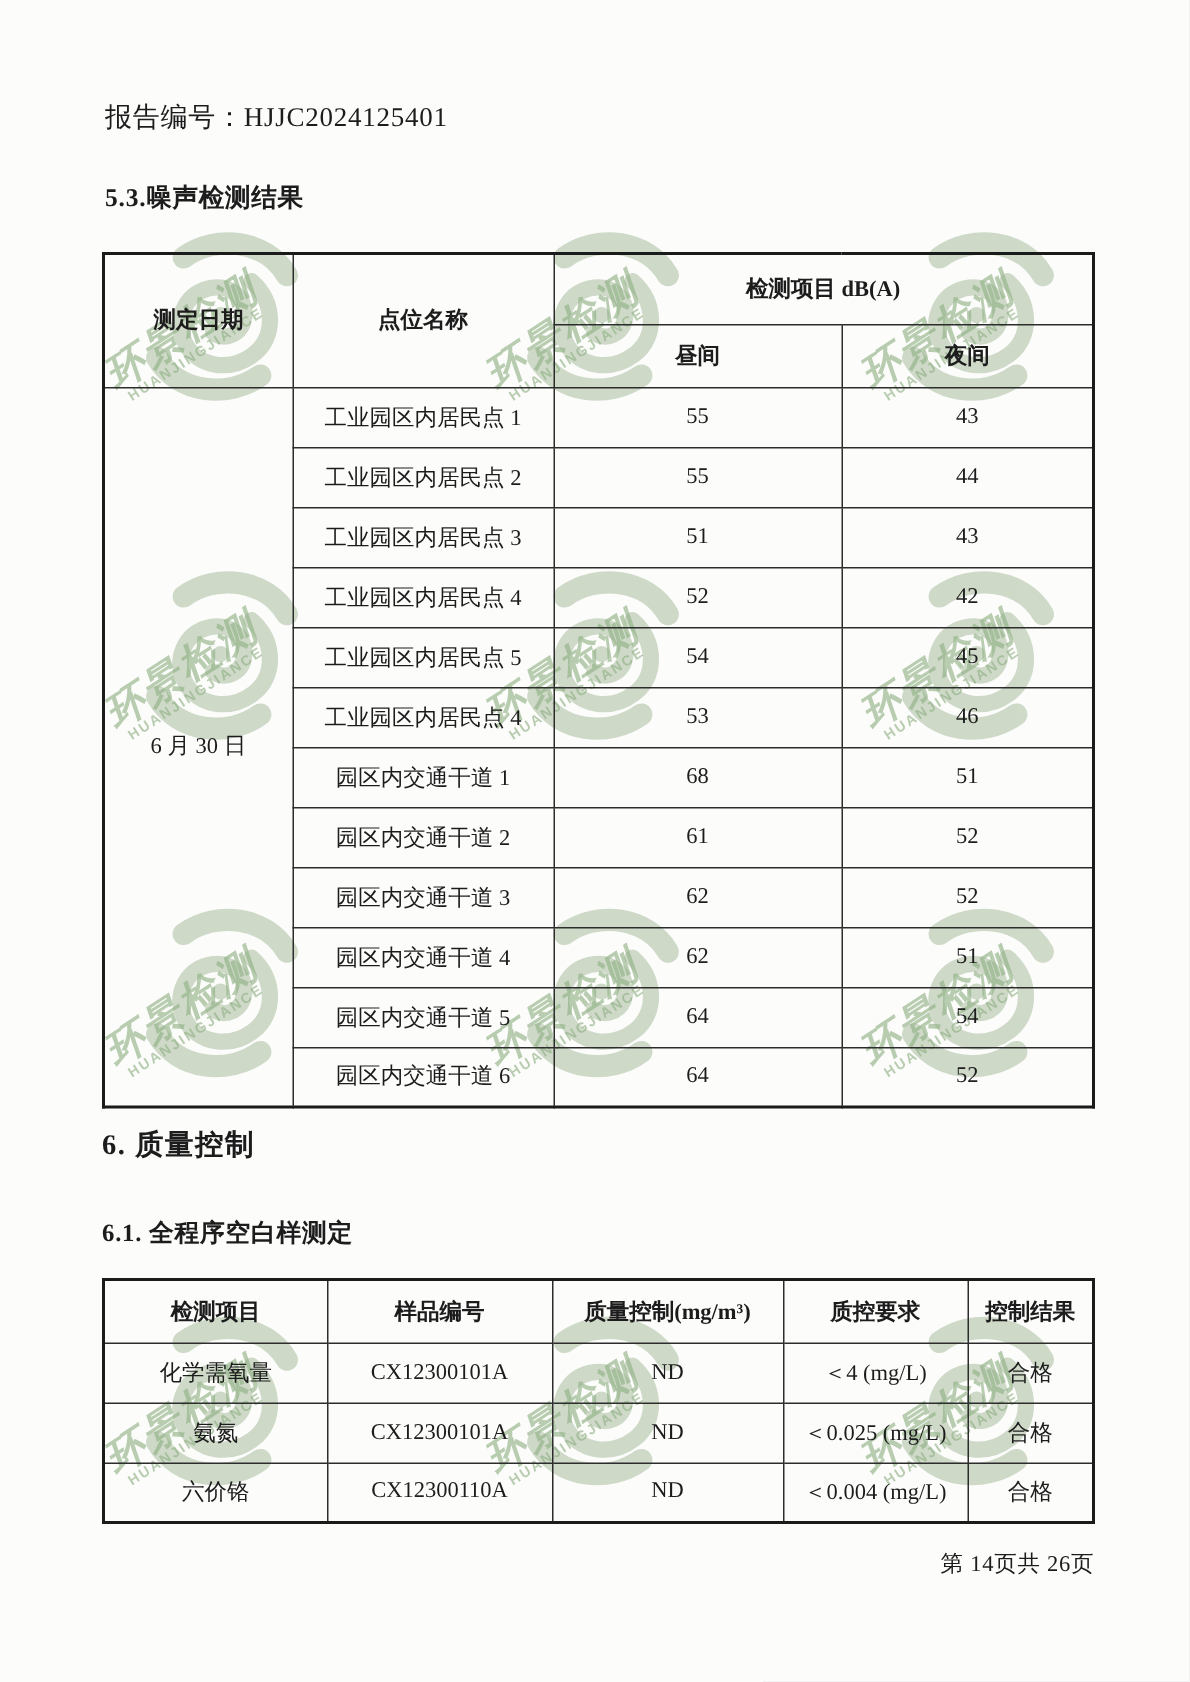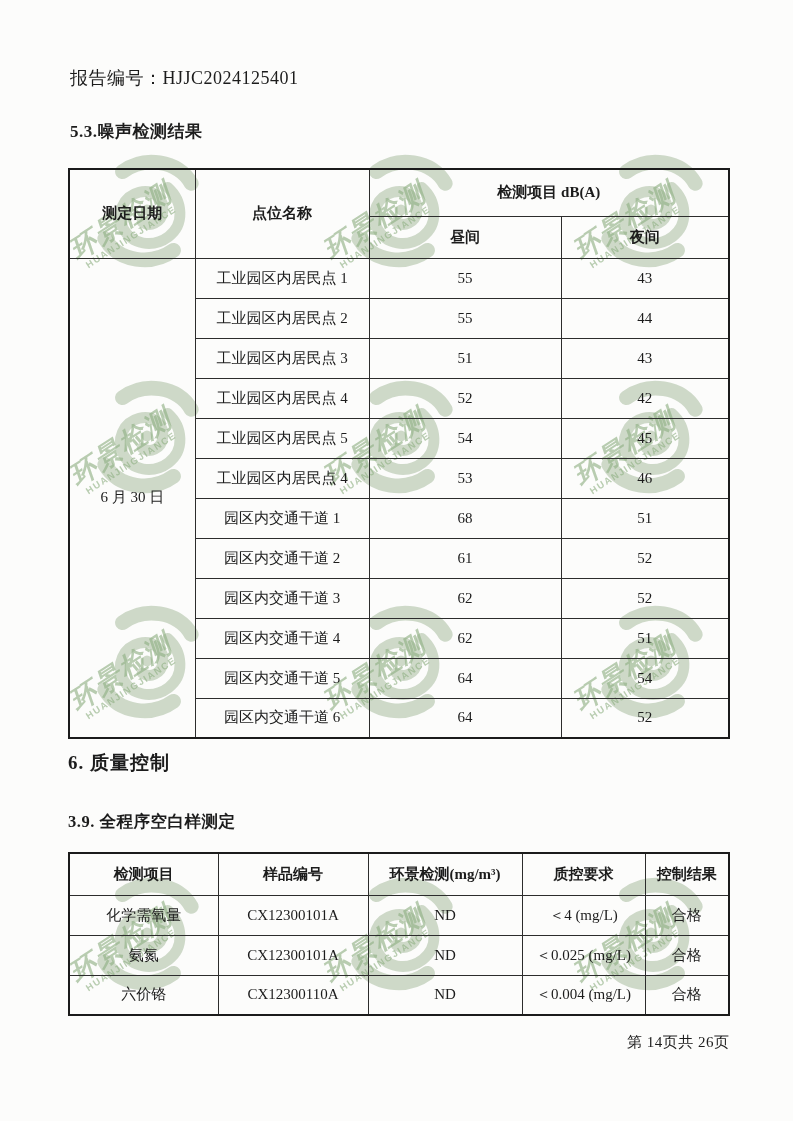--- a/index.html
+++ b/index.html
@@ -254,35 +254,35 @@
       </tr>
       <tr class="brow">
         <td>园区内交通干道 6</td>
         <td class="num">64</td>
         <td class="num">52</td>
       </tr>
     </tbody>
       </table>
 
     <div class="sec-6">6. 质量控制</div>
-    <div class="sec-61">3.9.  全程序空白样测定</div>
+    <div class="sec-61">6.1.  全程序空白样测定</div>
 
     <table class="qc-table">
       <colgroup>
           <col style="width:149px">
           <col style="width:150px">
           <col style="width:154px">
           <col style="width:123px">
           <col style="width:84px">
         </colgroup>
       <tbody>
           <tr class="hrow2">
         <th>检测项目</th>
         <th>样品编号</th>
-        <th>环景检测(mg/m³)</th>
+        <th>质量控制(mg/m³)</th>
         <th>质控要求</th>
         <th>控制结果</th>
       </tr>
       <tr class="brow">
         <td>化学需氧量</td>
         <td class="num">CX12300101A</td>
         <td class="num">ND</td>
         <td class="num">＜4 (mg/L)</td>
         <td>合格</td>
       </tr>

